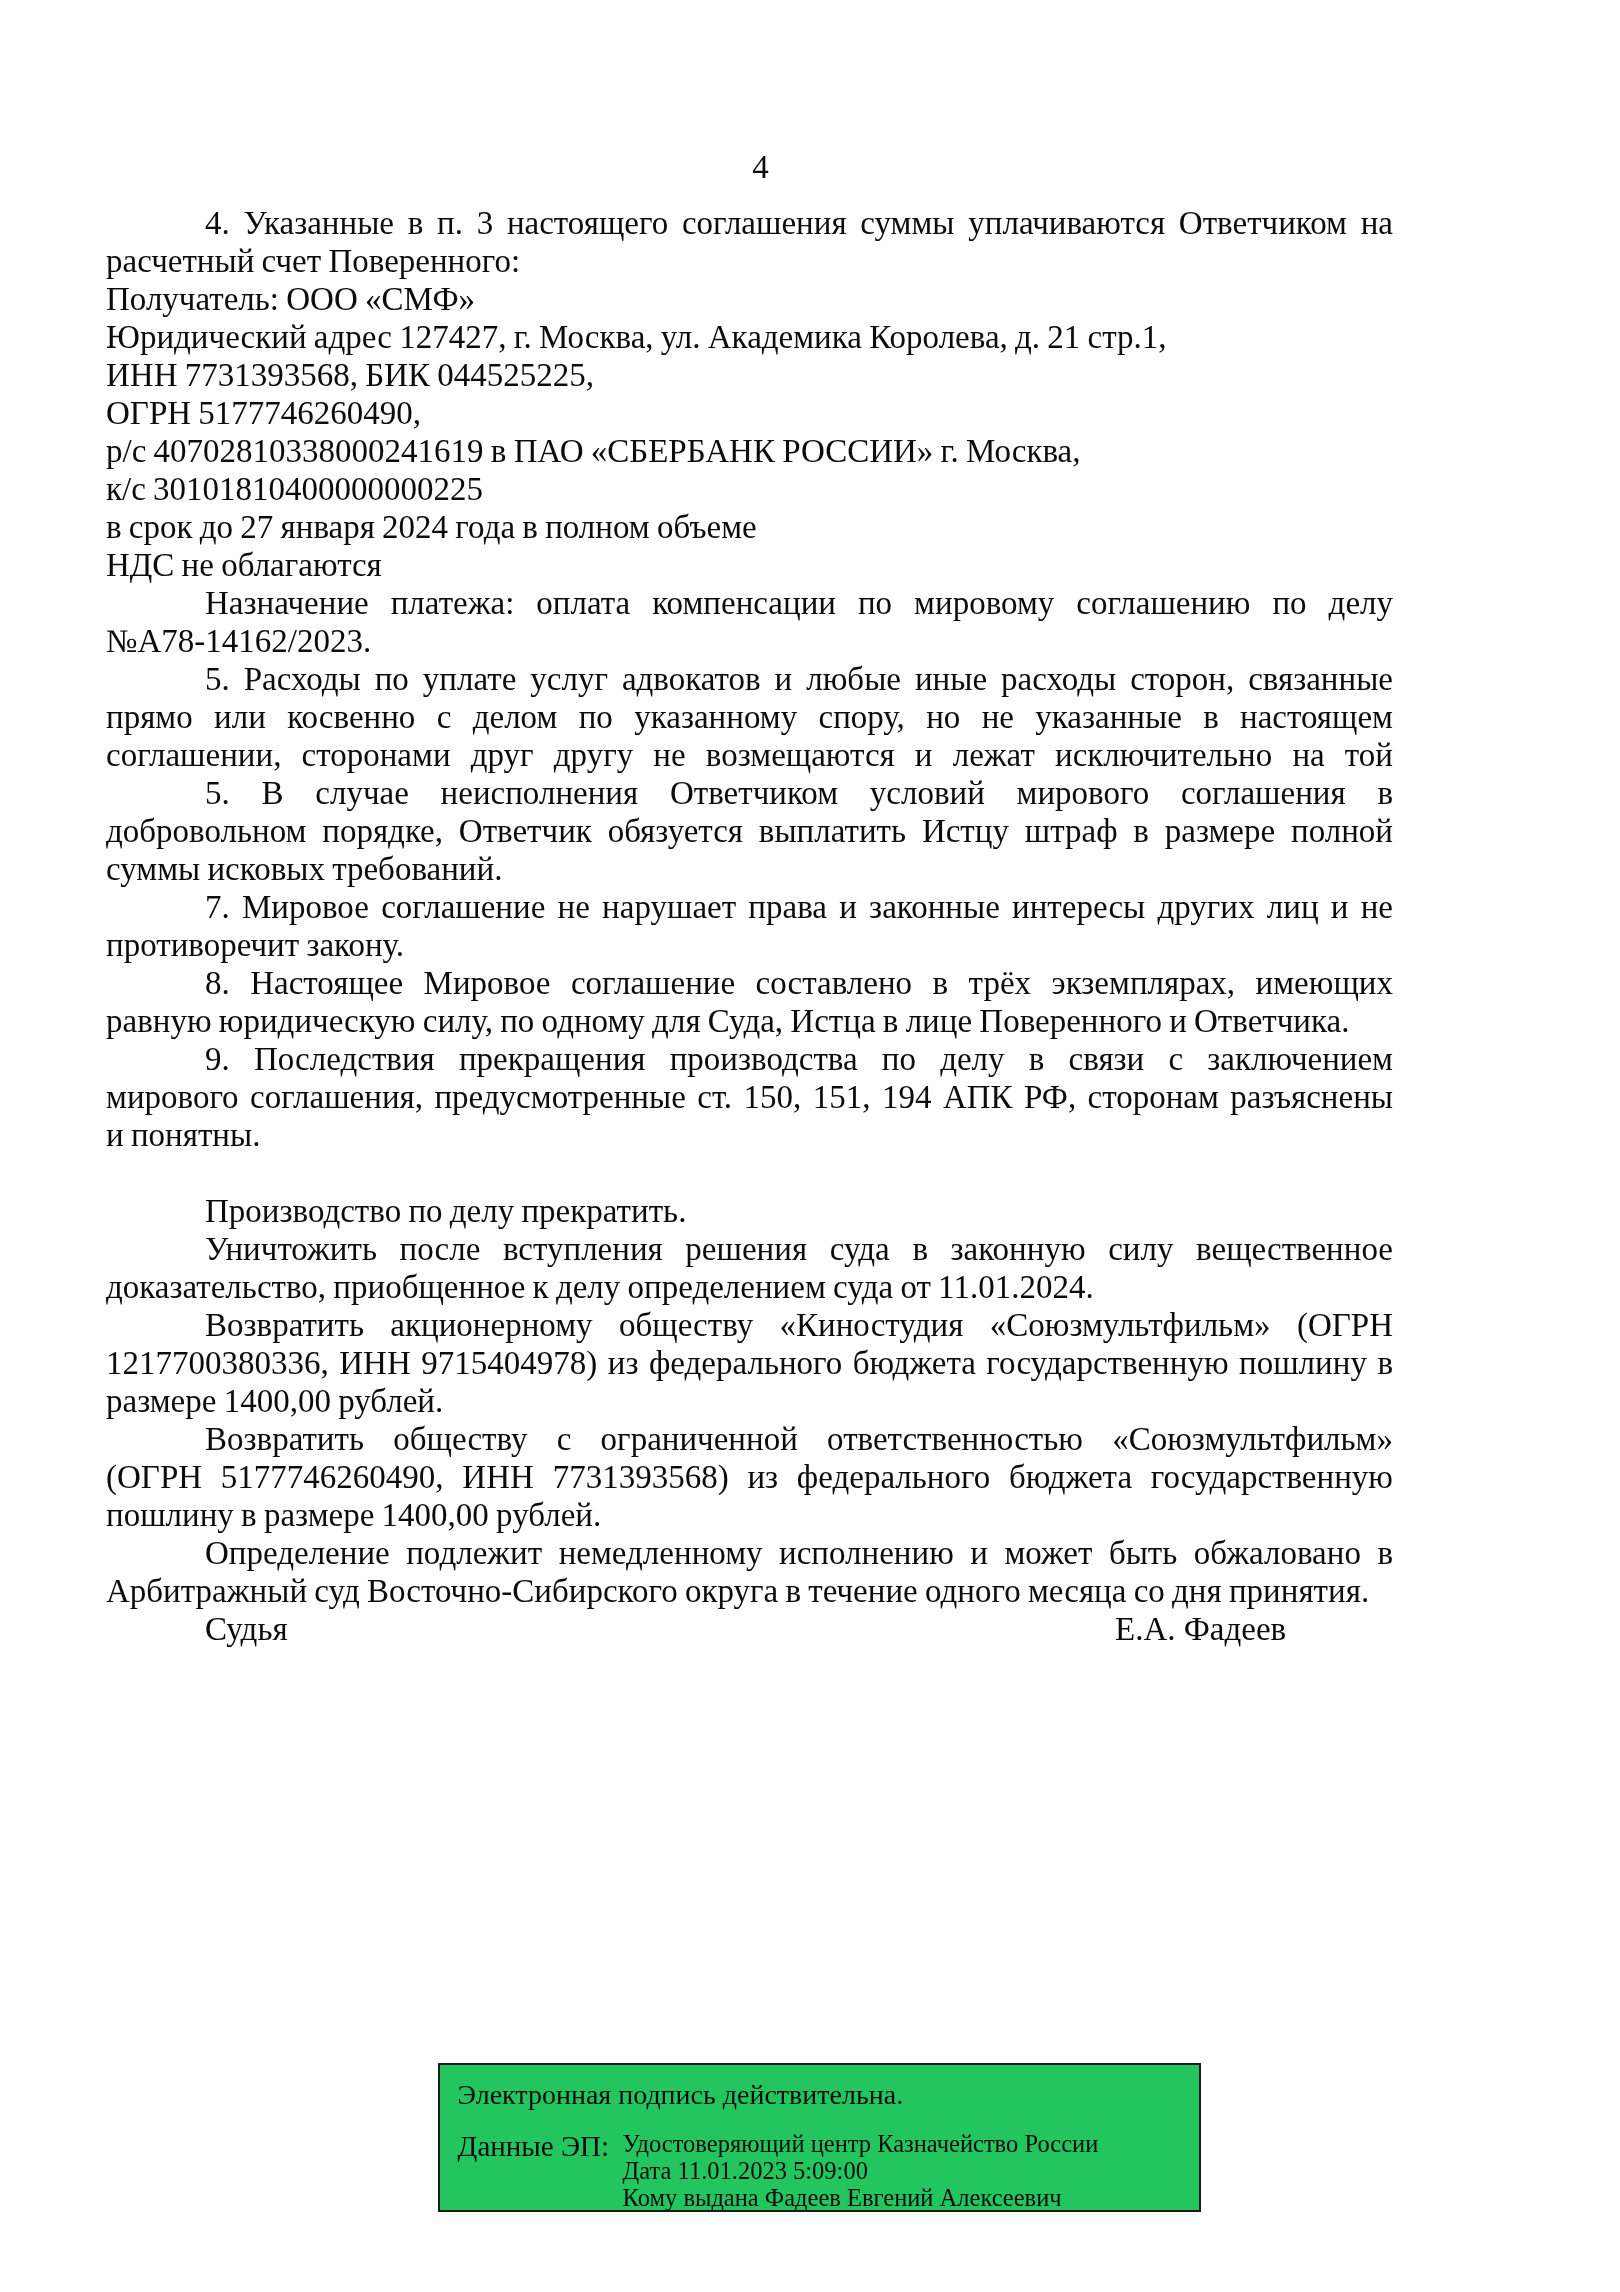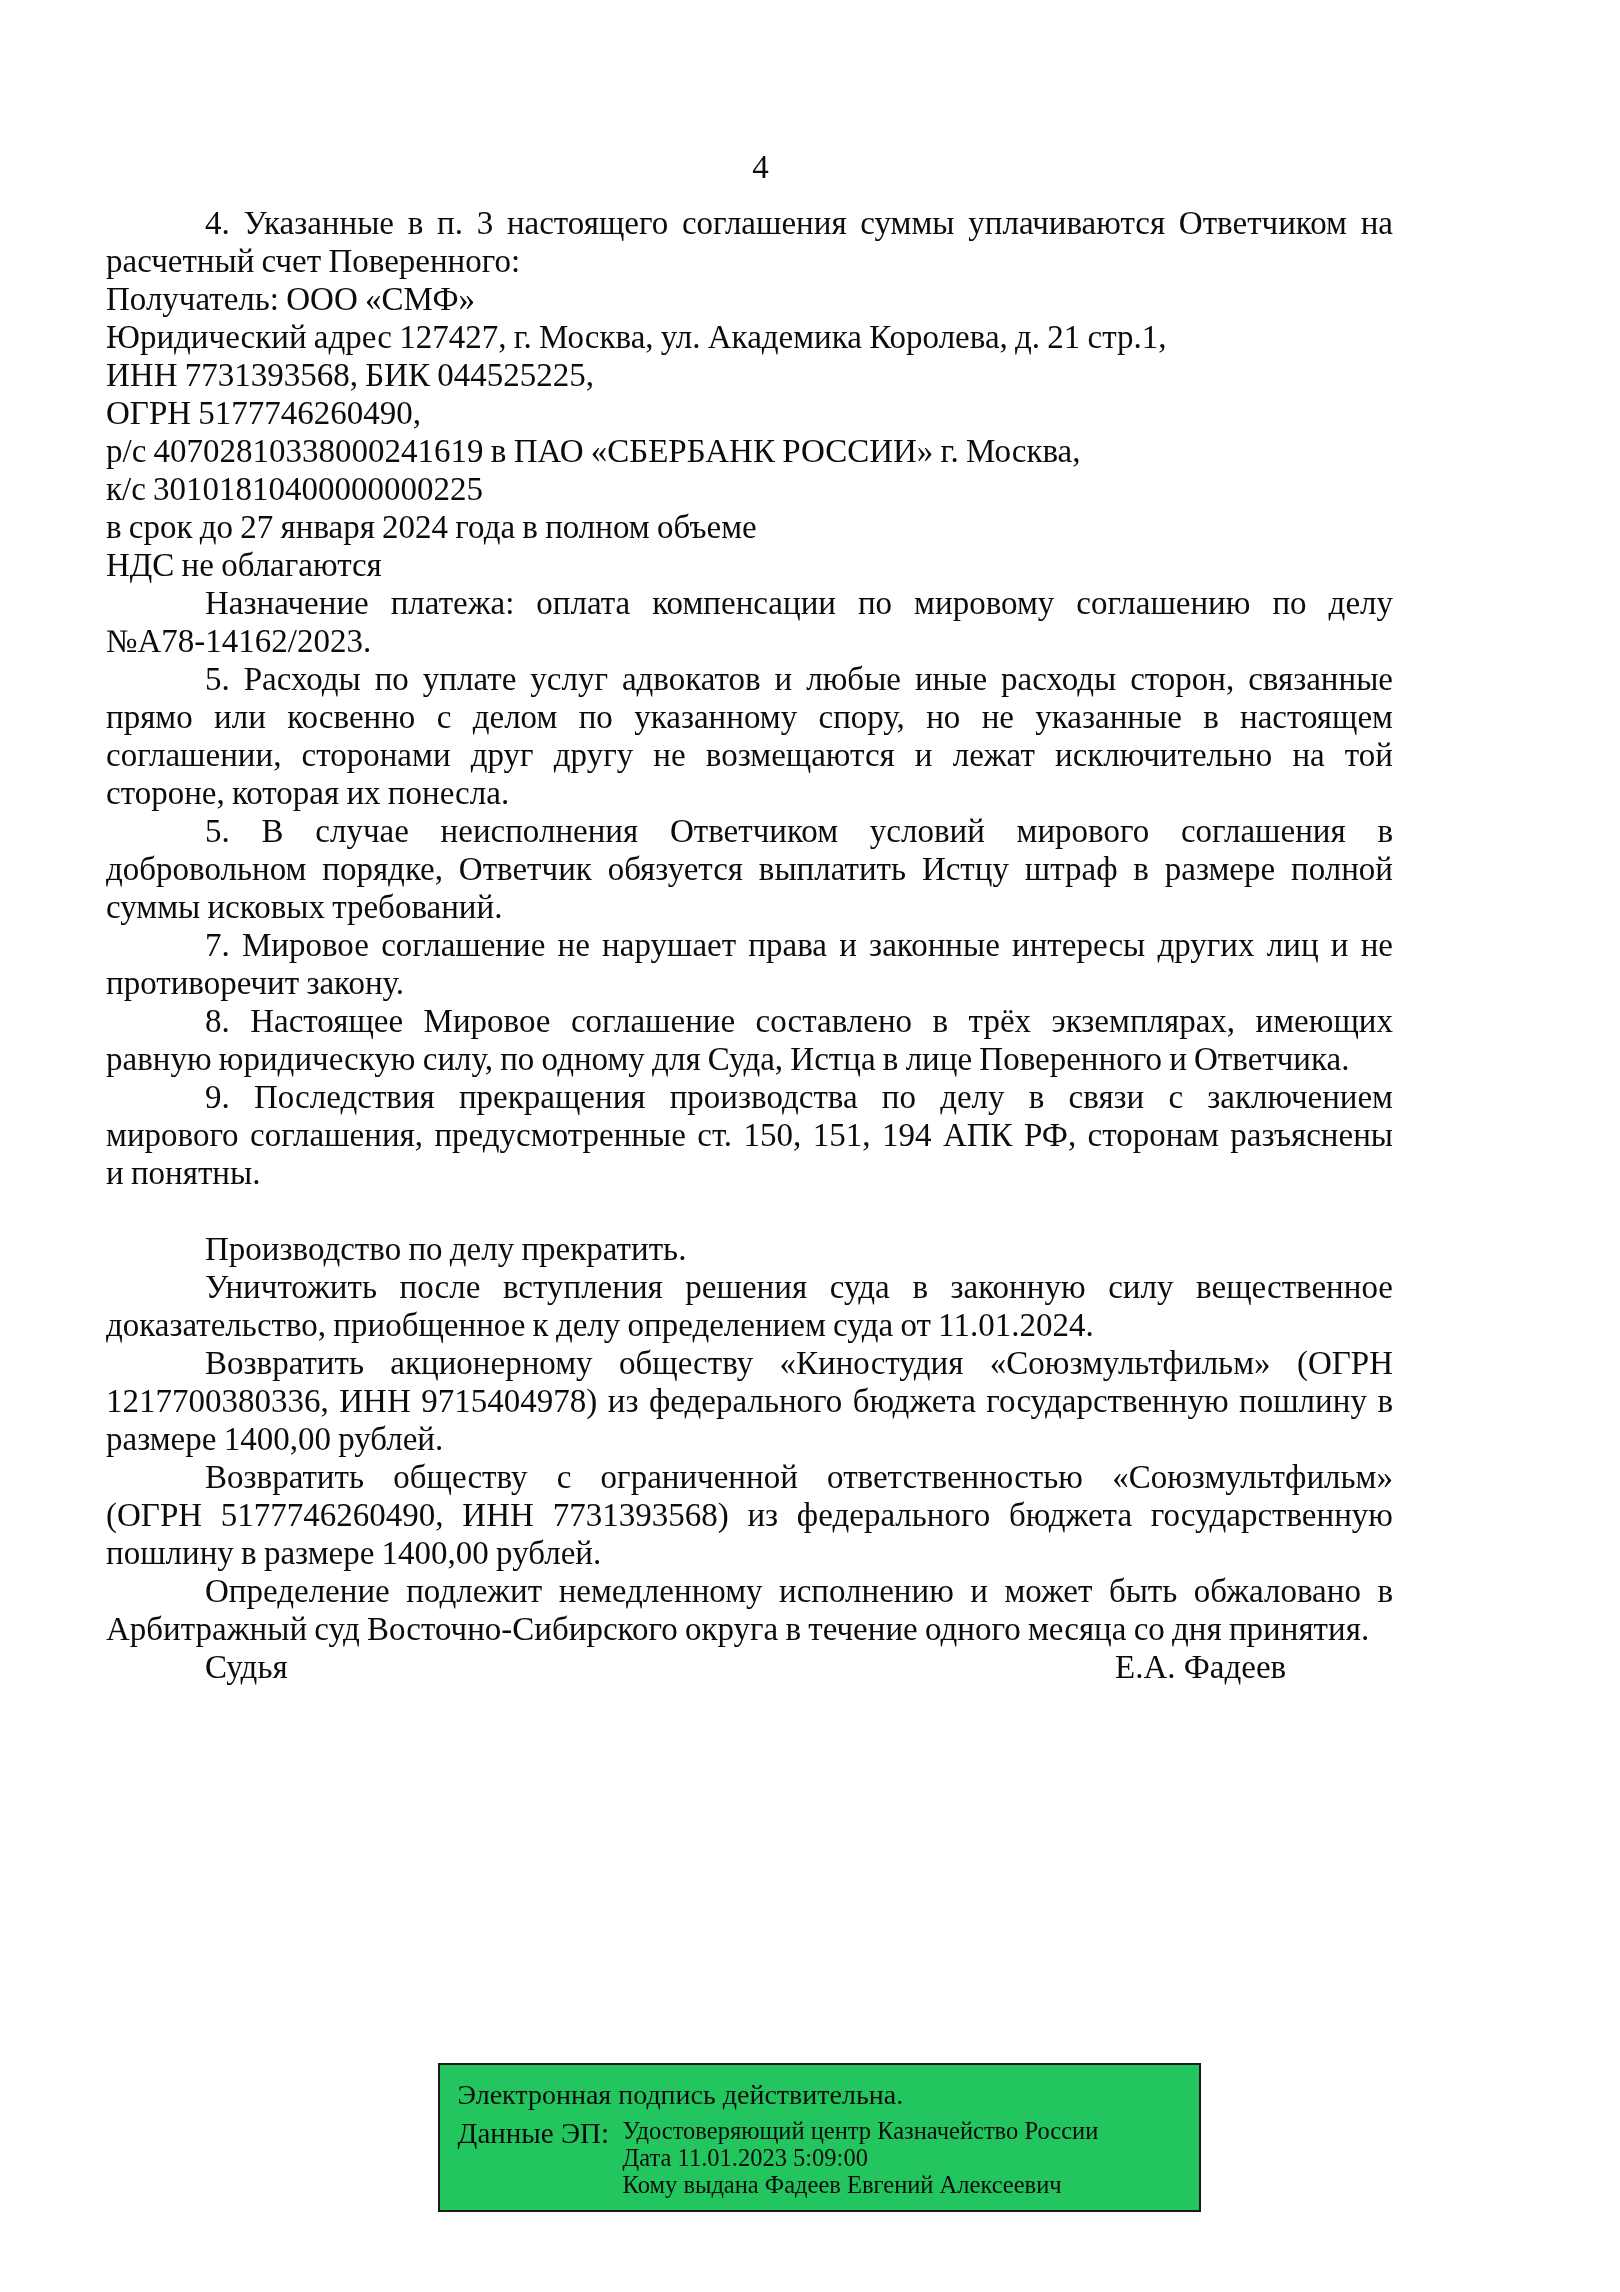--- a/index.html
+++ b/index.html
@@ -55,21 +55,21 @@
     left: 438px;
     top: 2063px;
     width: 763px;
     height: 149px;
     border: 2.9px solid #1a1a1a;
     box-sizing: border-box;
     padding: 9.8px 15.7px 0 17.6px;
     background: #22c55e;
   }
   .eds-valid { font-size: 28px; line-height: 39px; white-space: nowrap; }
-  .eds-row { display: flex; margin-top: 3px; }
+  .eds-row { display: flex; margin-top: 16px; }
   .eds-label { font-size: 29px; line-height: 32px; width: 165px; flex: none; white-space: nowrap; }
   .eds-details { font-size: 24.5px; line-height: 27px; }
   .eds-details div { white-space: nowrap; }
 </style>
 </head>
 <body>
 
 <div class="page">
 
   <div class="pagenum">4</div>
@@ -91,21 +91,20 @@
         <div class="line lline">НДС не облагаются</div>
       </div>
       <div class="para">
         <div class="line jline indent">Назначение платежа: оплата компенсации по мировому соглашению по делу</div>
         <div class="line lline">№А78-14162/2023.</div>
       </div>
       <div class="para">
         <div class="line jline indent">5. Расходы по уплате услуг адвокатов и любые иные расходы сторон, связанные</div>
         <div class="line jline">прямо или косвенно с делом по указанному спору, но не указанные в настоящем</div>
         <div class="line jline">соглашении, сторонами друг другу не возмещаются и лежат исключительно на той</div>
-        <div class="line lline">стороне, которая их понесла.</div>
       </div>
       <div class="para">
         <div class="line jline indent">5. В случае неисполнения Ответчиком условий мирового соглашения в</div>
         <div class="line jline">добровольном порядке, Ответчик обязуется выплатить Истцу штраф в размере полной</div>
         <div class="line lline">суммы исковых требований.</div>
       </div>
       <div class="para">
         <div class="line jline indent">7. Мировое соглашение не нарушает права и законные интересы других лиц и не</div>
         <div class="line lline">противоречит закону.</div>
       </div>

